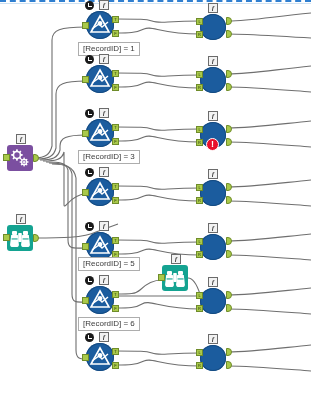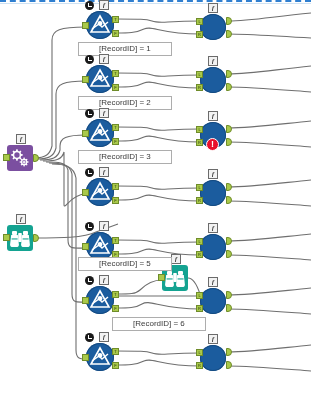--- a/index.html
+++ b/index.html
@@ -139,21 +139,21 @@
     font-family: "Liberation Sans", sans-serif;
   }
   
   .annot {
     position: absolute;
     background: #ffffff;
     border: 1px solid #adadad;
     color: #3a3a3a;
     font-size: 8px;
     line-height: 12px;
-    padding: 0 20px;
+    padding: 0 4px;
     white-space: nowrap;
     font-family: "Liberation Sans", sans-serif;
   }
 </style>
 </head>
 <body>
 
 <div id="canvas">
 
   <div id="selection-band"></div>
@@ -322,21 +322,20 @@
         <path d="M6 18 L13 13 L16 16 L22 11" fill="none" stroke="#ffffff" stroke-width="1.4"></path>
         <circle cx="14" cy="12.4" r="2.4" fill="#ffffff"></circle>
       </svg>
     </div>
     <div class="port" style="left:-18px; top:-3px;"></div>
     <div class="port" style="left:12px; top:-9px;"></div>
     <div class="port-num" style="left:12px; top:-9px;">T</div>
     <div class="port" style="left:12px; top:5px;"></div>
     <div class="port-num" style="left:12px; top:5px;">F</div>
   </div>
-  <div class="annot" style="left:78px; top:96px;">[RecordID] = 2</div>
   <div class="node" style="left:213px; top:80px;">
     <div class="fx-badge" style="left:-5px; top:-24px;">f</div>
     <div class="join-disc"></div>
     <div class="port" style="left:-17px; top:-9px;"></div>
     <div class="port-num" style="left:-17px; top:-9px;">L</div>
     <div class="port" style="left:-17px; top:4px;"></div>
     <div class="port-num" style="left:-17px; top:4px;">R</div>
     <div class="port out-arrow" style="left:13px; top:-10px;"></div>
     <div class="port out-arrow" style="left:13px; top:3px;"></div>
   </div>
@@ -434,21 +433,21 @@
         <path d="M6 18 L13 13 L16 16 L22 11" fill="none" stroke="#ffffff" stroke-width="1.4"></path>
         <circle cx="14" cy="12.4" r="2.4" fill="#ffffff"></circle>
       </svg>
     </div>
     <div class="port" style="left:-18px; top:-3px;"></div>
     <div class="port" style="left:12px; top:-9px;"></div>
     <div class="port-num" style="left:12px; top:-9px;">T</div>
     <div class="port" style="left:12px; top:5px;"></div>
     <div class="port-num" style="left:12px; top:5px;">F</div>
   </div>
-  <div class="annot" style="left:78px; top:317px;margin-left:34px;">[RecordID] = 6</div>
+  <div class="annot" style="left:78px; top:317px;">[RecordID] = 6</div>
   <div class="node" style="left:213px; top:301px;">
     <div class="fx-badge" style="left:-5px; top:-24px;">f</div>
     <div class="join-disc"></div>
     <div class="port" style="left:-17px; top:-9px;"></div>
     <div class="port-num" style="left:-17px; top:-9px;">L</div>
     <div class="port" style="left:-17px; top:4px;"></div>
     <div class="port-num" style="left:-17px; top:4px;">R</div>
     <div class="port out-arrow" style="left:13px; top:-10px;"></div>
     <div class="port out-arrow" style="left:13px; top:3px;"></div>
   </div>

